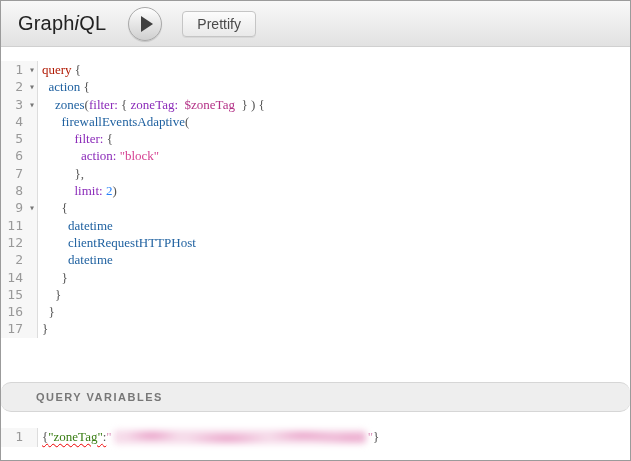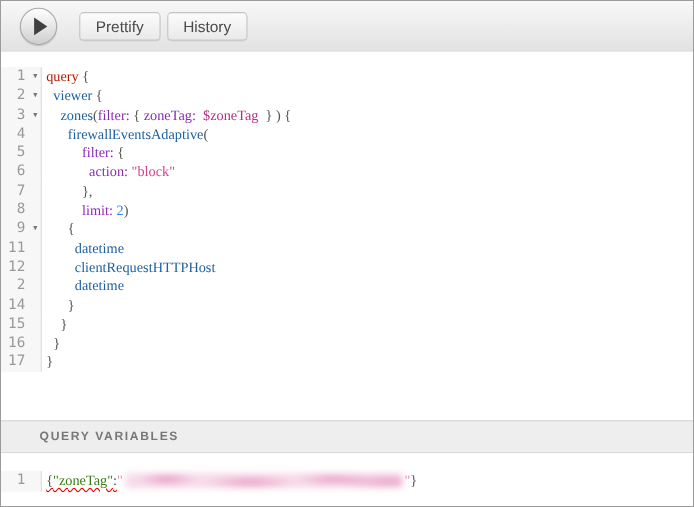--- a/index.html
+++ b/index.html
@@ -95,20 +95,21 @@
   }
 
   
   .var-header {
     flex: 0 0 30px; height: 30px;
     background: #eee;
     border-top: 1px solid #d6d6d6;
     border-bottom: 1px solid #d6d6d6;
     display: flex; align-items: center;
     padding-left: 35px;
+    border-radius: 10px;
   }
   .var-header span {
     font-size: 11px; font-weight: bold; letter-spacing: 1.5px;
     color: #777; user-select: none;
   }
   .var-editor {
     flex: 0 0 48px; background: #fff; padding-top: 16px;
     overflow: hidden;
   }
   .redacted-blur {
@@ -123,45 +124,45 @@
       #f6dcea;
     filter: blur(3px);
   }
 </style>
 </head>
 <body>
 
 <div class="app">
 
   <div class="topbar">
+    <div class="logo"><span>Graph</span><em>i</em><span>QL</span></div>
     <button class="exec-btn" title="">
       <span class="play-icon"></span>
     </button>
     <button class="tb-btn">Prettify</button>
-    <button class="tb-btn">History</button>
   </div>
 
   <div class="editor" id="query-editor">
       <div class="code-row">
         <div class="gutter">
           <div class="lnum">1</div>
           <div class="foldbox">
             <span class="fold-arrow">▾</span>
           </div>
         </div>
         <div class="code-text"><span class="tk-kw">query</span><span class="tk-punct"> {</span></div>
       </div>
       <div class="code-row">
         <div class="gutter">
           <div class="lnum">2</div>
           <div class="foldbox">
             <span class="fold-arrow">▾</span>
           </div>
         </div>
-        <div class="code-text"><span class="tk-prop">  viewer</span><span class="tk-punct"> {</span></div>
+        <div class="code-text"><span class="tk-prop">  action</span><span class="tk-punct"> {</span></div>
       </div>
       <div class="code-row">
         <div class="gutter">
           <div class="lnum">3</div>
           <div class="foldbox">
             <span class="fold-arrow">▾</span>
           </div>
         </div>
         <div class="code-text"><span class="tk-prop">    zones</span><span class="tk-punct">(</span><span class="tk-attr">filter:</span><span class="tk-punct"> { </span><span class="tk-attr">zoneTag:</span><span class="tk-var">  $zoneTag</span><span class="tk-punct">  } ) {</span></div>
       </div>

